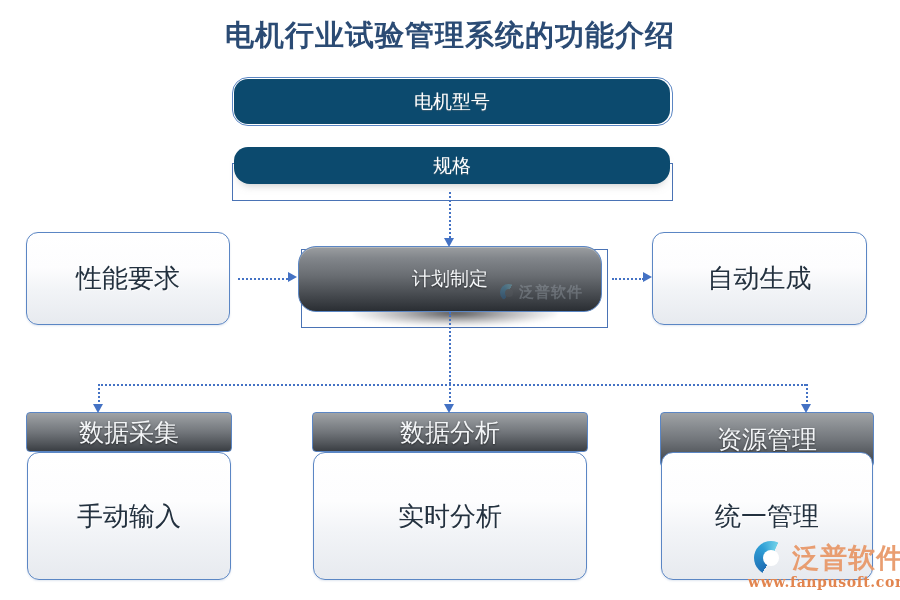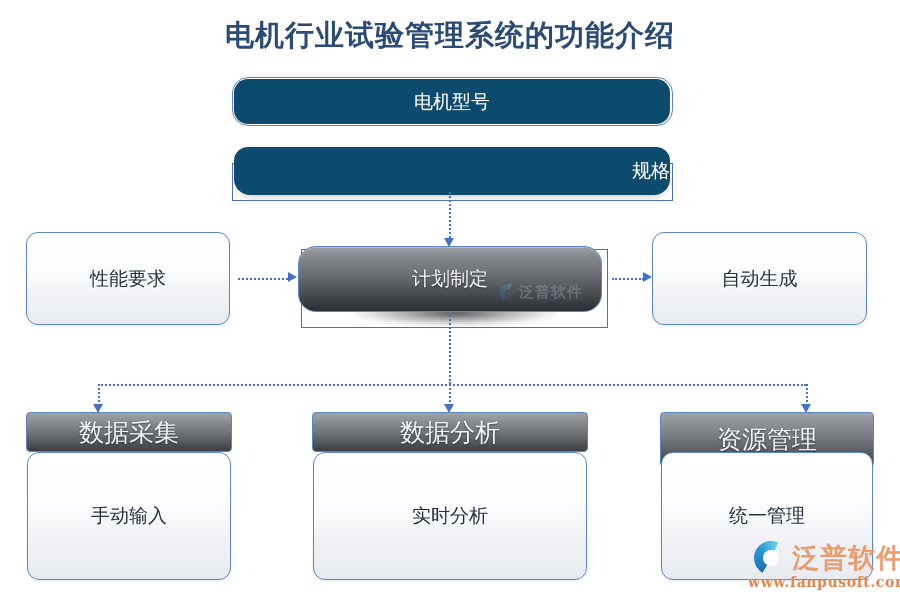--- a/index.html
+++ b/index.html
@@ -43,21 +43,21 @@
     border-radius: 12px;
     background: linear-gradient(to bottom,
                 #ffffff 0%, #fdfdfe 38%, #f2f4f7 62%, #e7eaef 100%);
     display: flex;
     align-items: center;
     justify-content: center;
     box-shadow: 0 1px 2px rgba(90,120,170,0.18);
   }
   .card-white .lbl {
     font-family: "DejaVu Serif", "Liberation Serif", serif;
-    font-size: 19px;
+    font-size: 26px;
     color: #23313f;
     text-shadow: 1px 1px 1px rgba(255,255,255,0.9);
   }
 
   
   .pill-grey {
     background: #0c4a6e;
     border-radius: 14px;
     display: flex;
     align-items: center;
@@ -206,21 +206,21 @@
   <div class="title">电机行业试验管理系统的功能介绍</div>
 
   <div class="node pill-grey" style="left:234px; top:79px; width:436px; height:45px;">
     <span>电机型号</span>
   </div>
 
   <div class="node" style="left:232px; top:77px; width:441px; height:49px;
               border:1.6px solid #5b86c4; border-radius:16px; background:transparent;"></div>
 
   <div class="node frame-blue" style="left:232px; top:163px; width:441px; height:38px;"></div>
-  <div class="node pill-grey softbottom" style="left:234px; top:147px; width:436px; height:48px;justify-content:flex-end;">
+  <div class="node pill-grey softbottom" style="left:234px; top:147px; width:436px; height:37px;">
     <span>规格</span>
   </div>
 
   <div class="node card-white" style="left:26px; top:232px; width:204px; height:93px;">
     <span class="lbl">性能要求</span>
   </div>
 
   <div class="node frame-blue" style="left:301px; top:249px; width:307px; height:79px;"></div>
 
   <div class="smudge" style="left:352px; top:300px; width:206px; height:26px;"></div>

